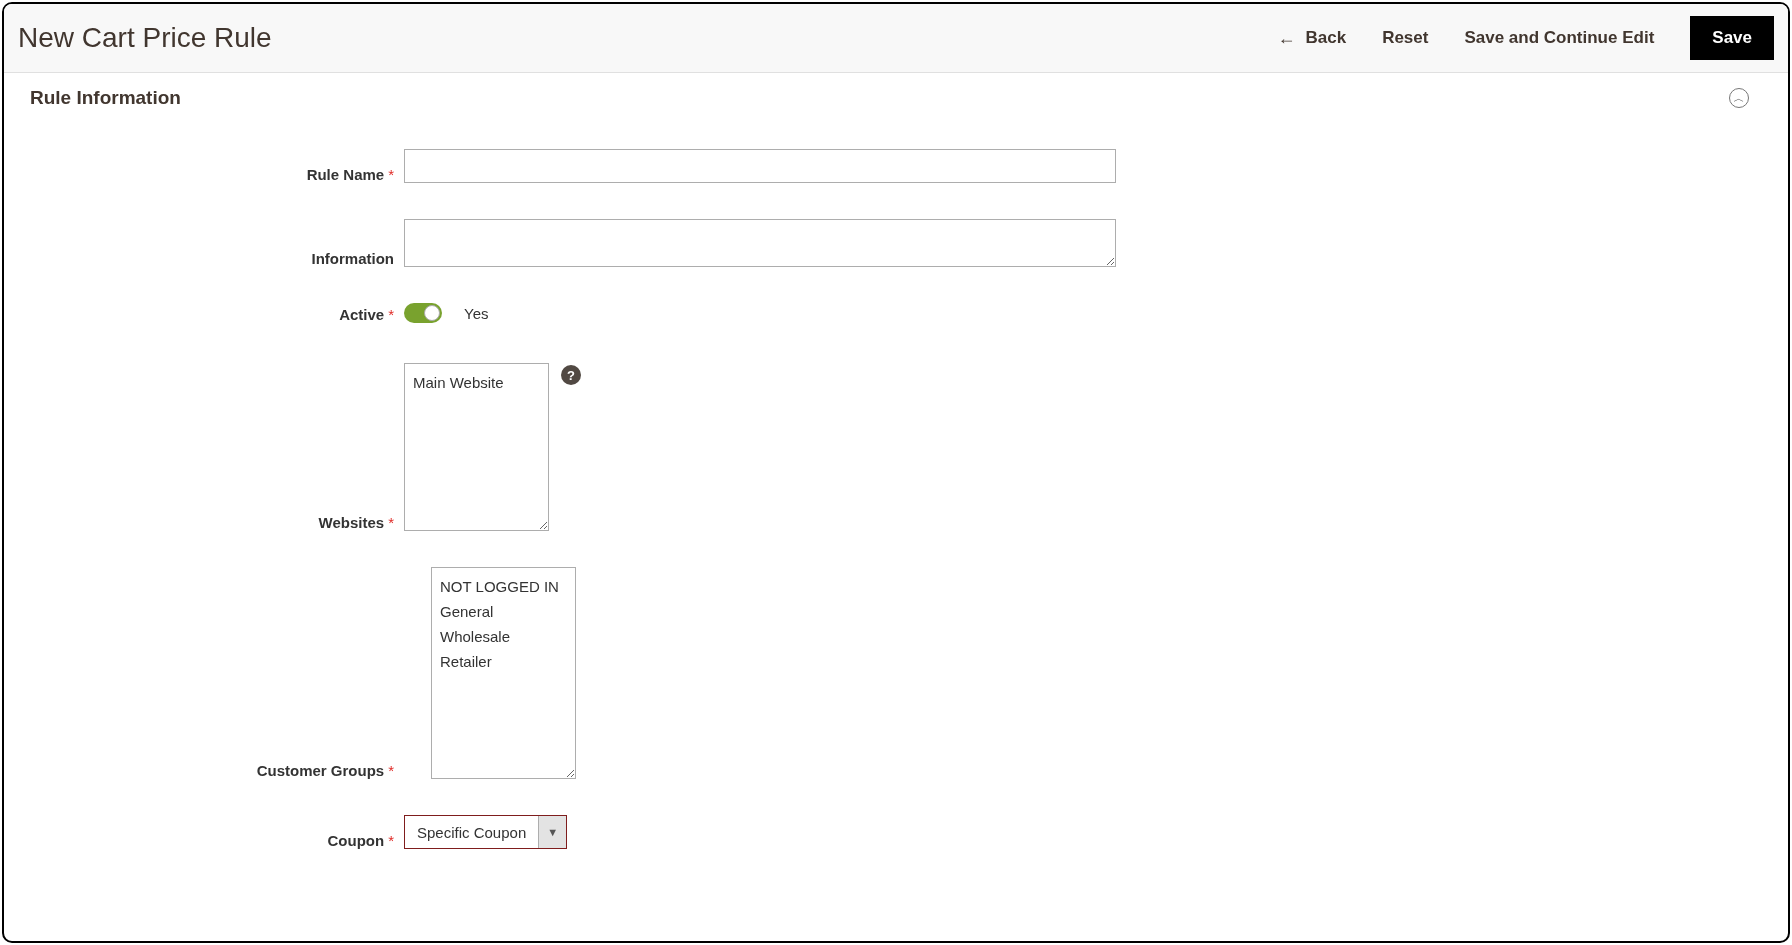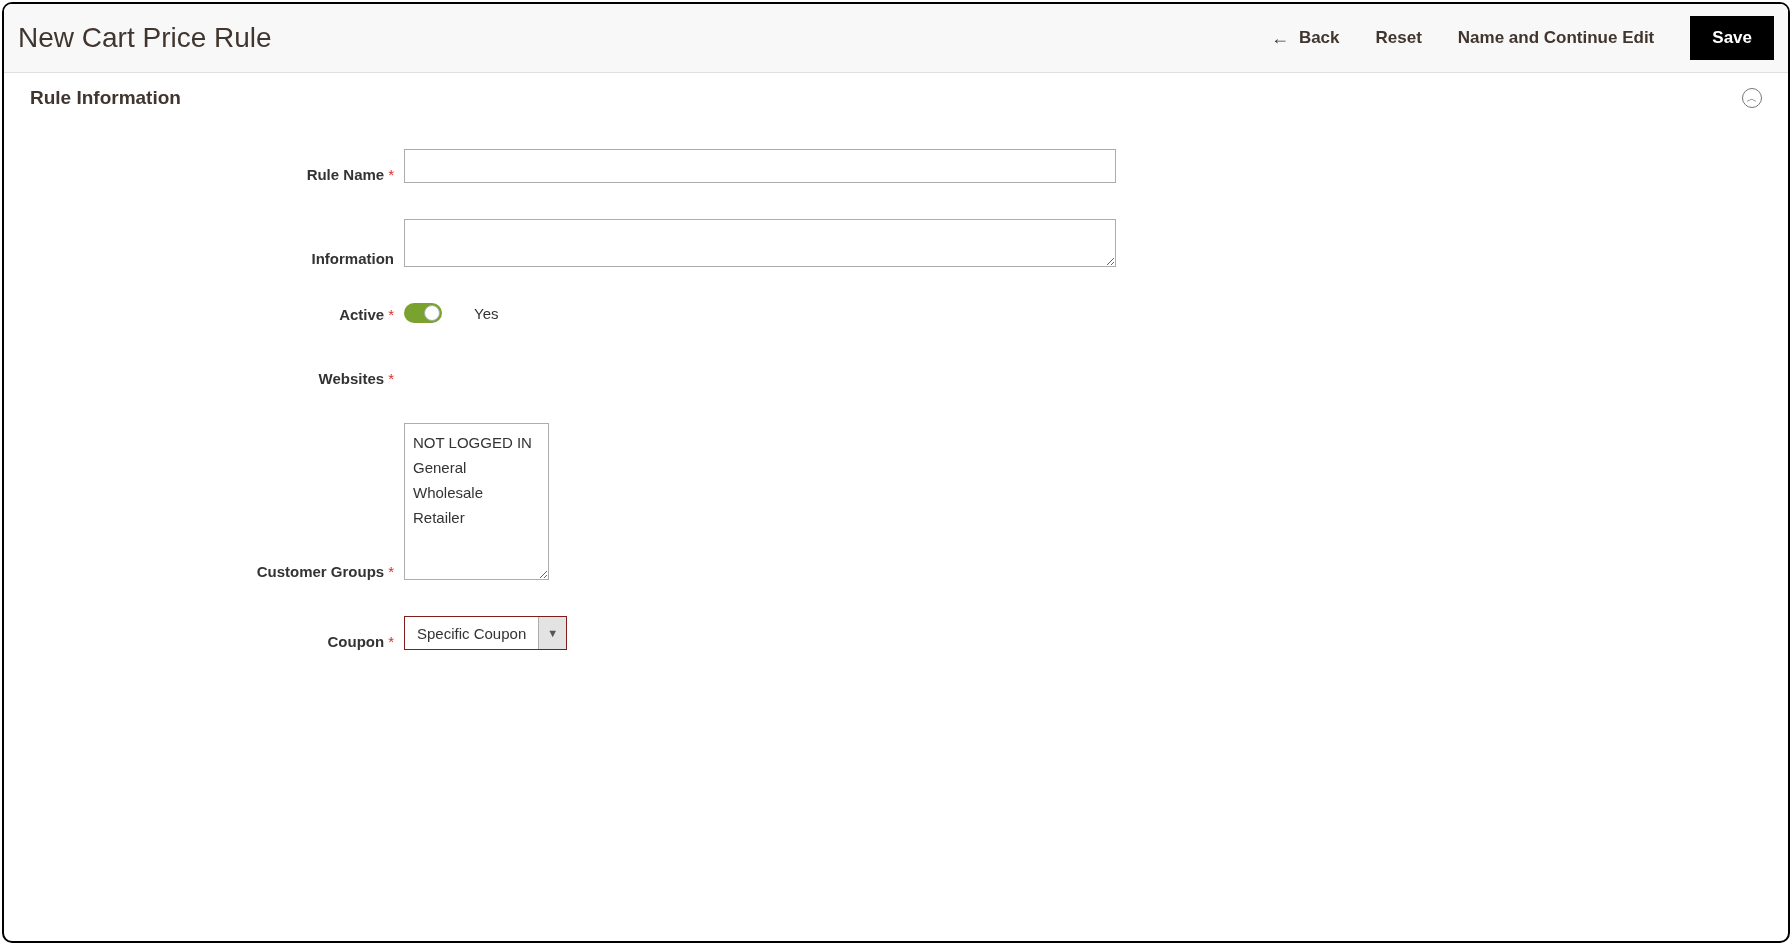--- a/index.html
+++ b/index.html
@@ -50,21 +50,21 @@
       font-size: 17px;
       font-weight: 600;
       cursor: pointer;
       border: none;
     }
 
     .section-header {
       display: flex;
       justify-content: space-between;
       align-items: center;
-      padding: 14px 26px 10px 26px;
+      padding: 14px 39px 10px 26px;
       gap: 23px;
     }
     .section-title {
       font-size: 19px;
       font-weight: 600;
       color: #41362f;
     }
     .collapse-icon {
       width: 20px; height: 20px;
       border: 1px solid #777;
@@ -117,34 +117,34 @@
       cursor: pointer;
     }
     .toggle-knob {
       width: 16px; height: 16px;
       background: #fff;
       border: 1px solid #aaa;
       border-radius: 50%;
       position: absolute;
       top: 2px; right: 2px;
     }
-    .toggle-label { margin-left: 20px; font-size: 15px; color: #333; padding-top: 0; }
+    .toggle-label { margin-left: 10px; font-size: 15px; color: #333; padding-top: 0; }
 
     .multiselect {
       width: 145px;
       height: 168px;
       border: 1px solid #adadad;
       padding: 6px 8px;
       font-size: 15px;
       overflow: auto;
       resize: both;
       background: #fff;
     }
     .multiselect-option { padding: 4px 0; cursor: pointer; color: #333; }
-    .cust-groups { width: 145px; height: 157px; }
+    .cust-groups { width: 145px; height: 212px; margin-left: 27px; }
     .help-icon {
       width: 20px; height: 20px;
       background: #514943;
       color: #fff;
       border-radius: 50%;
       display: inline-flex;
       align-items: center;
       justify-content: center;
       font-size: 13px;
       font-weight: 700;
@@ -183,21 +183,21 @@
     <h1 class="page-title">New Cart Price Rule</h1>
     <div class="actions">
       <button class="action-btn">
         <span class="back-arrow">←</span>
         <span>Back</span>
       </button>
       <button class="action-btn">
         <span>Reset</span>
       </button>
       <button class="action-btn">
-        <span>Name and Continue Edit</span>
+        <span>Save and Continue Edit</span>
       </button>
       <button class="save-btn">
         <span>Save</span>
       </button>
     </div>
   </div>
 
   <div class="section-header">
     <div class="section-title">Rule Information</div>
     <span class="collapse-icon">︿</span>
@@ -231,20 +231,26 @@
         <div class="toggle-switch">
           <div class="toggle-knob"></div>
         </div>
         <span class="toggle-label">Yes</span>
       </div>
     </div>
 
     <div class="form-row">
       <div class="form-label-cell">
         <span>Websites</span><span class="required-star">*</span>
+      </div>
+      <div class="form-control-cell">
+        <div class="multiselect">
+          <div class="multiselect-option">Main Website</div>
+        </div>
+        <span class="help-icon">?</span>
       </div>
     </div>
 
     <div class="form-row">
       <div class="form-label-cell">
         <span>Customer Groups</span><span class="required-star">*</span>
       </div>
       <div class="form-control-cell">
         <div class="multiselect cust-groups">
           <div class="multiselect-option">NOT LOGGED IN</div>

